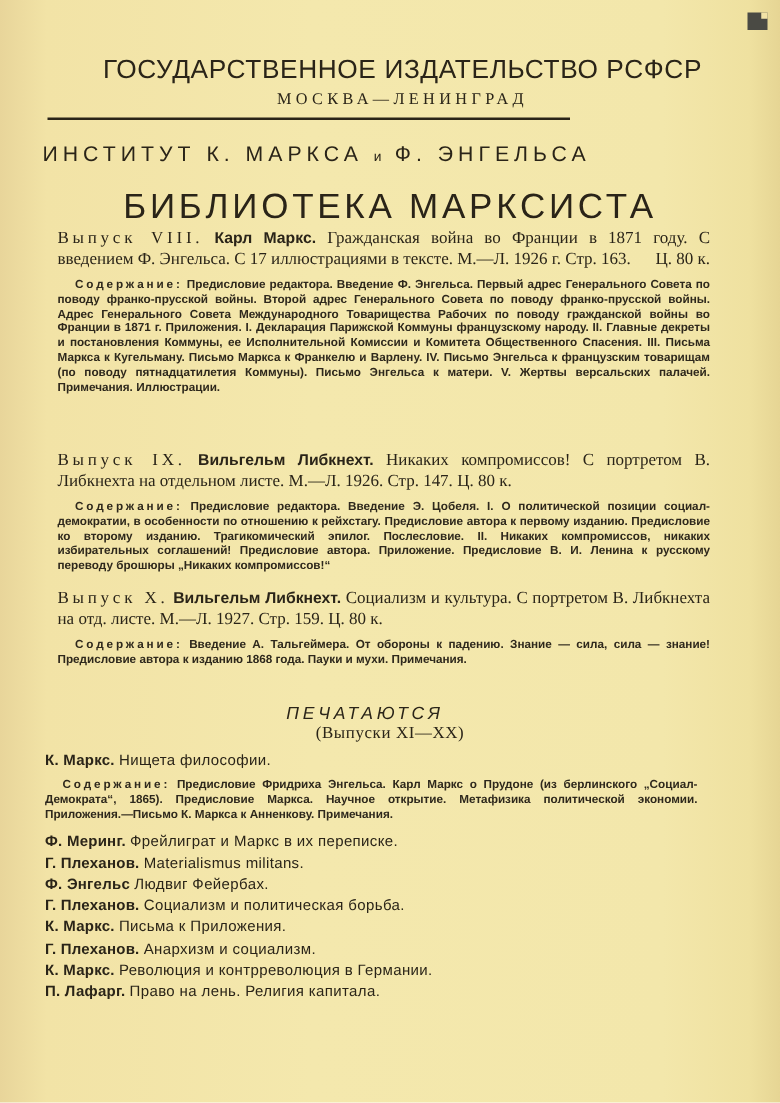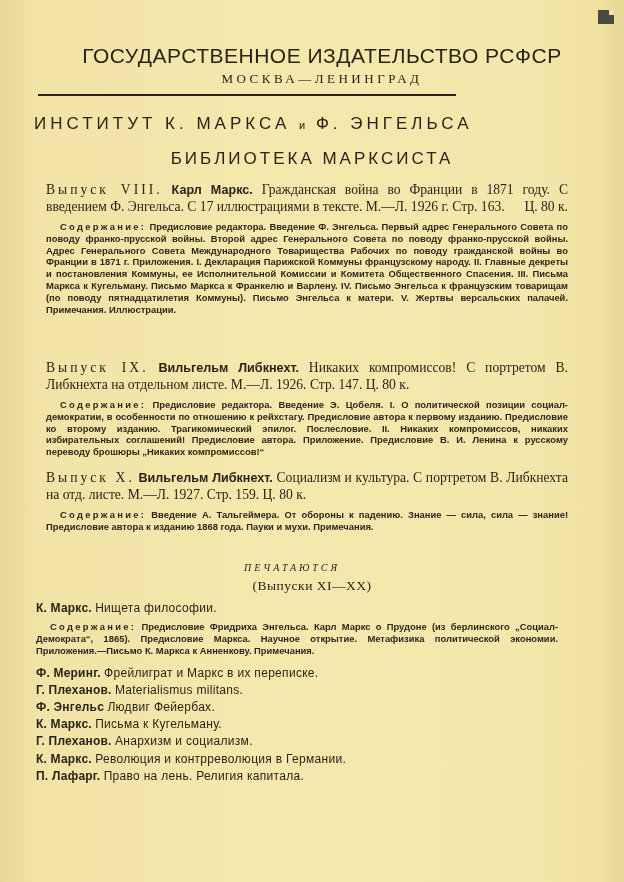--- a/index.html
+++ b/index.html
@@ -13,32 +13,32 @@
   .corner-mark { position:absolute; left:598px; top:10px; width:16px; height:14px; background:#4a4a44; }
   .corner-mark:after { content:""; position:absolute; right:0; top:0; width:5px; height:5px; background:#f2e3a6; }
 
   .pub { position:absolute; left:12px; width:620px; text-align:center; }
   .pub-name { top:44px; font-size:21px; letter-spacing:0.5px; color:#2a2418; }
   .pub-city { top:71px; font-family:"Liberation Serif", serif; font-size:13px; letter-spacing:3.5px; }
   .rule { position:absolute; left:38px; width:418px; top:94px; height:2px; background:#2a2418; }
 
   .inst { position:absolute; left:34px; top:114px; font-size:17px; letter-spacing:4px; font-family:"Liberation Sans", sans-serif; }
   .inst .small { font-size:11px; letter-spacing:2px; }
-  .lib { position:absolute; left:0; width:624px; text-align:center; top:149px; font-size:17px; letter-spacing:3px; }
+  .lib { position:absolute; left:0; width:624px; text-align:center; top:149px; font-size:28px; letter-spacing:3px; }
 
   .entry { position:absolute; left:46px; width:522px; }
   .entry-main { font-family:"Liberation Serif", serif; font-size:13.6px; line-height:16.5px; text-align:justify; }
   .entry-main .sp { letter-spacing:3px; }
   .entry-main .auth { font-family:"Liberation Sans", sans-serif; font-weight:bold; font-size:12.6px; }
   .entry-main .price { float:right; }
   .contents { font-family:"Liberation Sans", sans-serif; font-size:9.4px; line-height:11.8px; font-weight:bold; text-align:justify; text-indent:14px; margin-top:6px; color:#2e281c; }
   .contents .lbl { letter-spacing:2.3px; font-weight:bold; }
   .contents .txt2 { font-weight:bold; }
 
-  .printing { position:absolute; left:0; width:584px; text-align:center; top:562px; font-family:Liberation Serif, serif; font-style:italic; font-size:10px; letter-spacing:3px; }
+  .printing { position:absolute; left:0; width:584px; text-align:center; top:562px; font-family:Liberation Sans, sans-serif; font-style:italic; font-size:14px; letter-spacing:3px; }
   .printing-sub { position:absolute; left:0; width:624px; text-align:center; top:578px; font-family:"Liberation Serif", serif; font-size:13.5px; letter-spacing:0.5px; }
 
   .upcoming { position:absolute; left:36px; width:540px; top:600px; }
   .up-item { font-size:12px; line-height:17.2px; white-space:nowrap; }
   .up-item .au { font-weight:bold; font-family:"Liberation Sans", sans-serif; letter-spacing:0.2px; }
   .up-item .ti { font-family:"Liberation Sans", sans-serif; letter-spacing:0.3px; }
   .first-contents { margin-left:0; width:522px; margin-top:4px; margin-bottom:8px; }
   .list { margin-top:0; }
 </style>
 </head>
@@ -106,19 +106,20 @@
       <span class="ti">Нищета философии.</span>
     </div>
     <div class="contents first-contents">
       <span class="lbl">Содержание:</span>
       <span class="txt2">Предисловие Фридриха Энгельса. Карл Маркс о Прудоне (из берлинского „Социал-Демократа“, 1865). Предисловие Маркса. Научное открытие. Метафизика политической экономии. Приложения.—Письмо К. Маркса к Анненкову. Примечания.</span>
     </div>
     <div class="list">
       <div class="up-item"><span class="au">Ф. Меринг.</span> <span class="ti">Фрейлиграт и Маркс в их переписке.</span></div>
       <div class="up-item"><span class="au">Г. Плеханов.</span> <span class="ti">Materialismus militans.</span></div>
       <div class="up-item"><span class="au">Ф. Энгельс</span> <span class="ti">Людвиг Фейербах.</span></div>
-      <div class="up-item"><span class="au">К. Маркс.</span> <span class="ti">Письма к Кугельману.</span></div>
+      <div class="up-item"><span class="au">Г. Плеханов.</span> <span class="ti">Социализм и политическая борьба.</span></div>
+      <div class="up-item"><span class="au">К. Маркс.</span> <span class="ti">Письма к Приложения.</span></div>
       <div class="up-item"><span class="au">Г. Плеханов.</span> <span class="ti">Анархизм и социализм.</span></div>
       <div class="up-item"><span class="au">К. Маркс.</span> <span class="ti">Революция и контрреволюция в Германии.</span></div>
       <div class="up-item"><span class="au">П. Лафарг.</span> <span class="ti">Право на лень. Религия капитала.</span></div>
     </div>
   </div>
 </div>
 
 </body></html>

